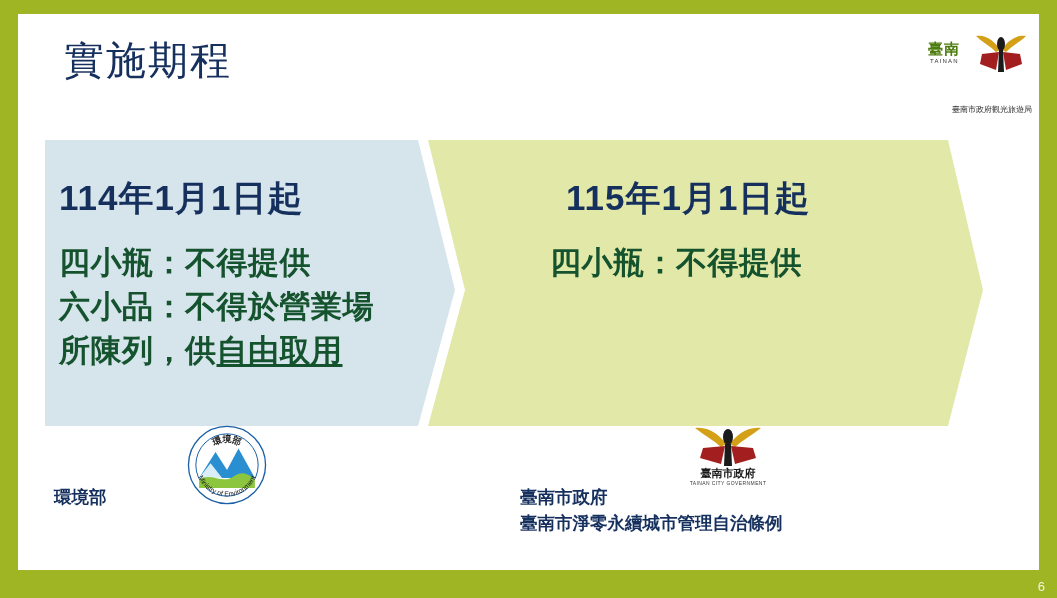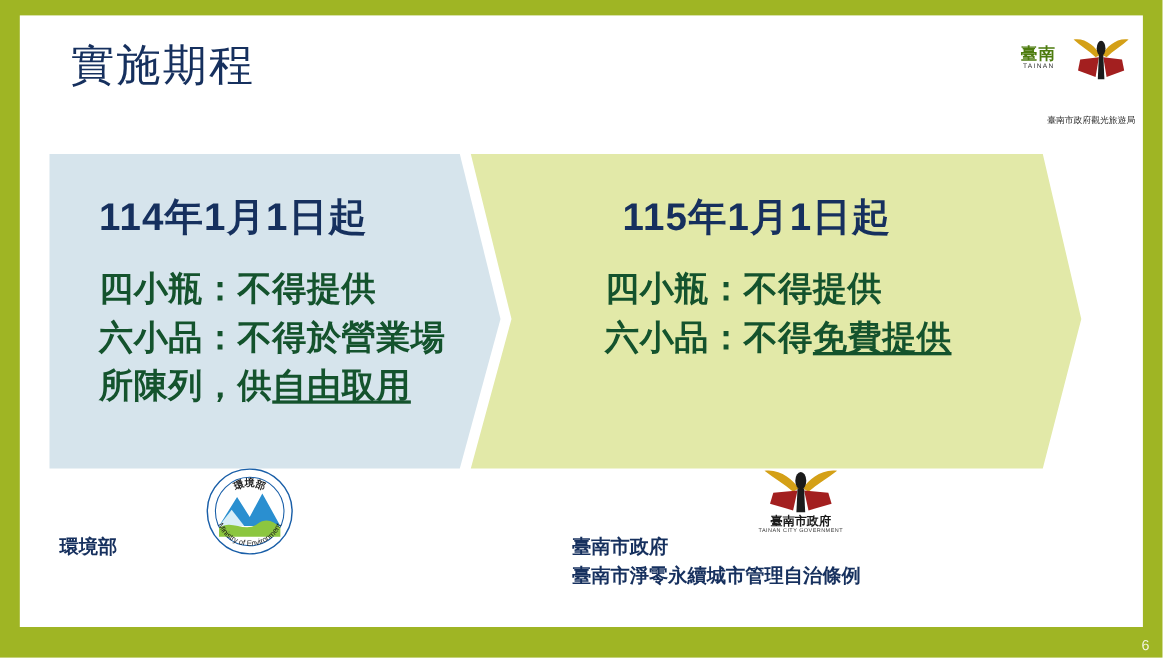--- a/index.html
+++ b/index.html
@@ -119,21 +119,21 @@
     letter-spacing: 0.5px;
   }
 
   .ul {
     text-decoration: underline;
     text-decoration-thickness: 3px;
     text-underline-offset: 3px;
   }
 
   
-  #left-text  { left: 72px;  top: 166px; }
+  #left-text  { left: 41px;  top: 166px; }
   #right-text { left: 532px; top: 166px; }
   #left-text .panel-date  { margin-bottom: 26px; }
   #right-text .panel-date { margin-bottom: 26px; margin-left: 16px; }
 
   
   .footer {
     position: absolute;
     font-size: 17.5px;
     font-weight: bold;
     color: #16305e;
@@ -230,23 +230,20 @@
       </div>
       <div class="panel-line">
         <span>所陳列，供</span><span class="ul">自由取用</span>
       </div>
     </div>
 
     <div class="panel-text" id="right-text">
       <div class="panel-date">115年1月1日起</div>
       <div class="panel-line">
         <span>四小瓶：不得提供</span>
-      </div>
-      <div class="panel-line">
-        <span>六小品：不得</span><span class="ul">免費提供</span>
       </div>
     </div>
 
     <svg id="moe-logo" viewBox="0 0 100 100">
       <circle cx="50" cy="50" r="47" fill="#ffffff" stroke="#1a5fa8" stroke-width="1.6"></circle>
       <circle cx="50" cy="50" r="38" fill="#ffffff" stroke="#1a5fa8" stroke-width="1.2"></circle>
       <path d="M16 66 L36 34 L50 56 L64 30 L84 66 Z" fill="#2a8fd0"></path>
       <path d="M16 66 L30 48 L44 66 Z" fill="#d9eef7"></path>
       <path d="M16 68 C30 58 44 74 58 64 C68 57 76 60 84 68 L84 78 L16 78 Z" fill="#8cc63f"></path>
       <path id="moeTop" d="M 22 50 A 28 28 0 0 1 78 50" fill="none"></path>

